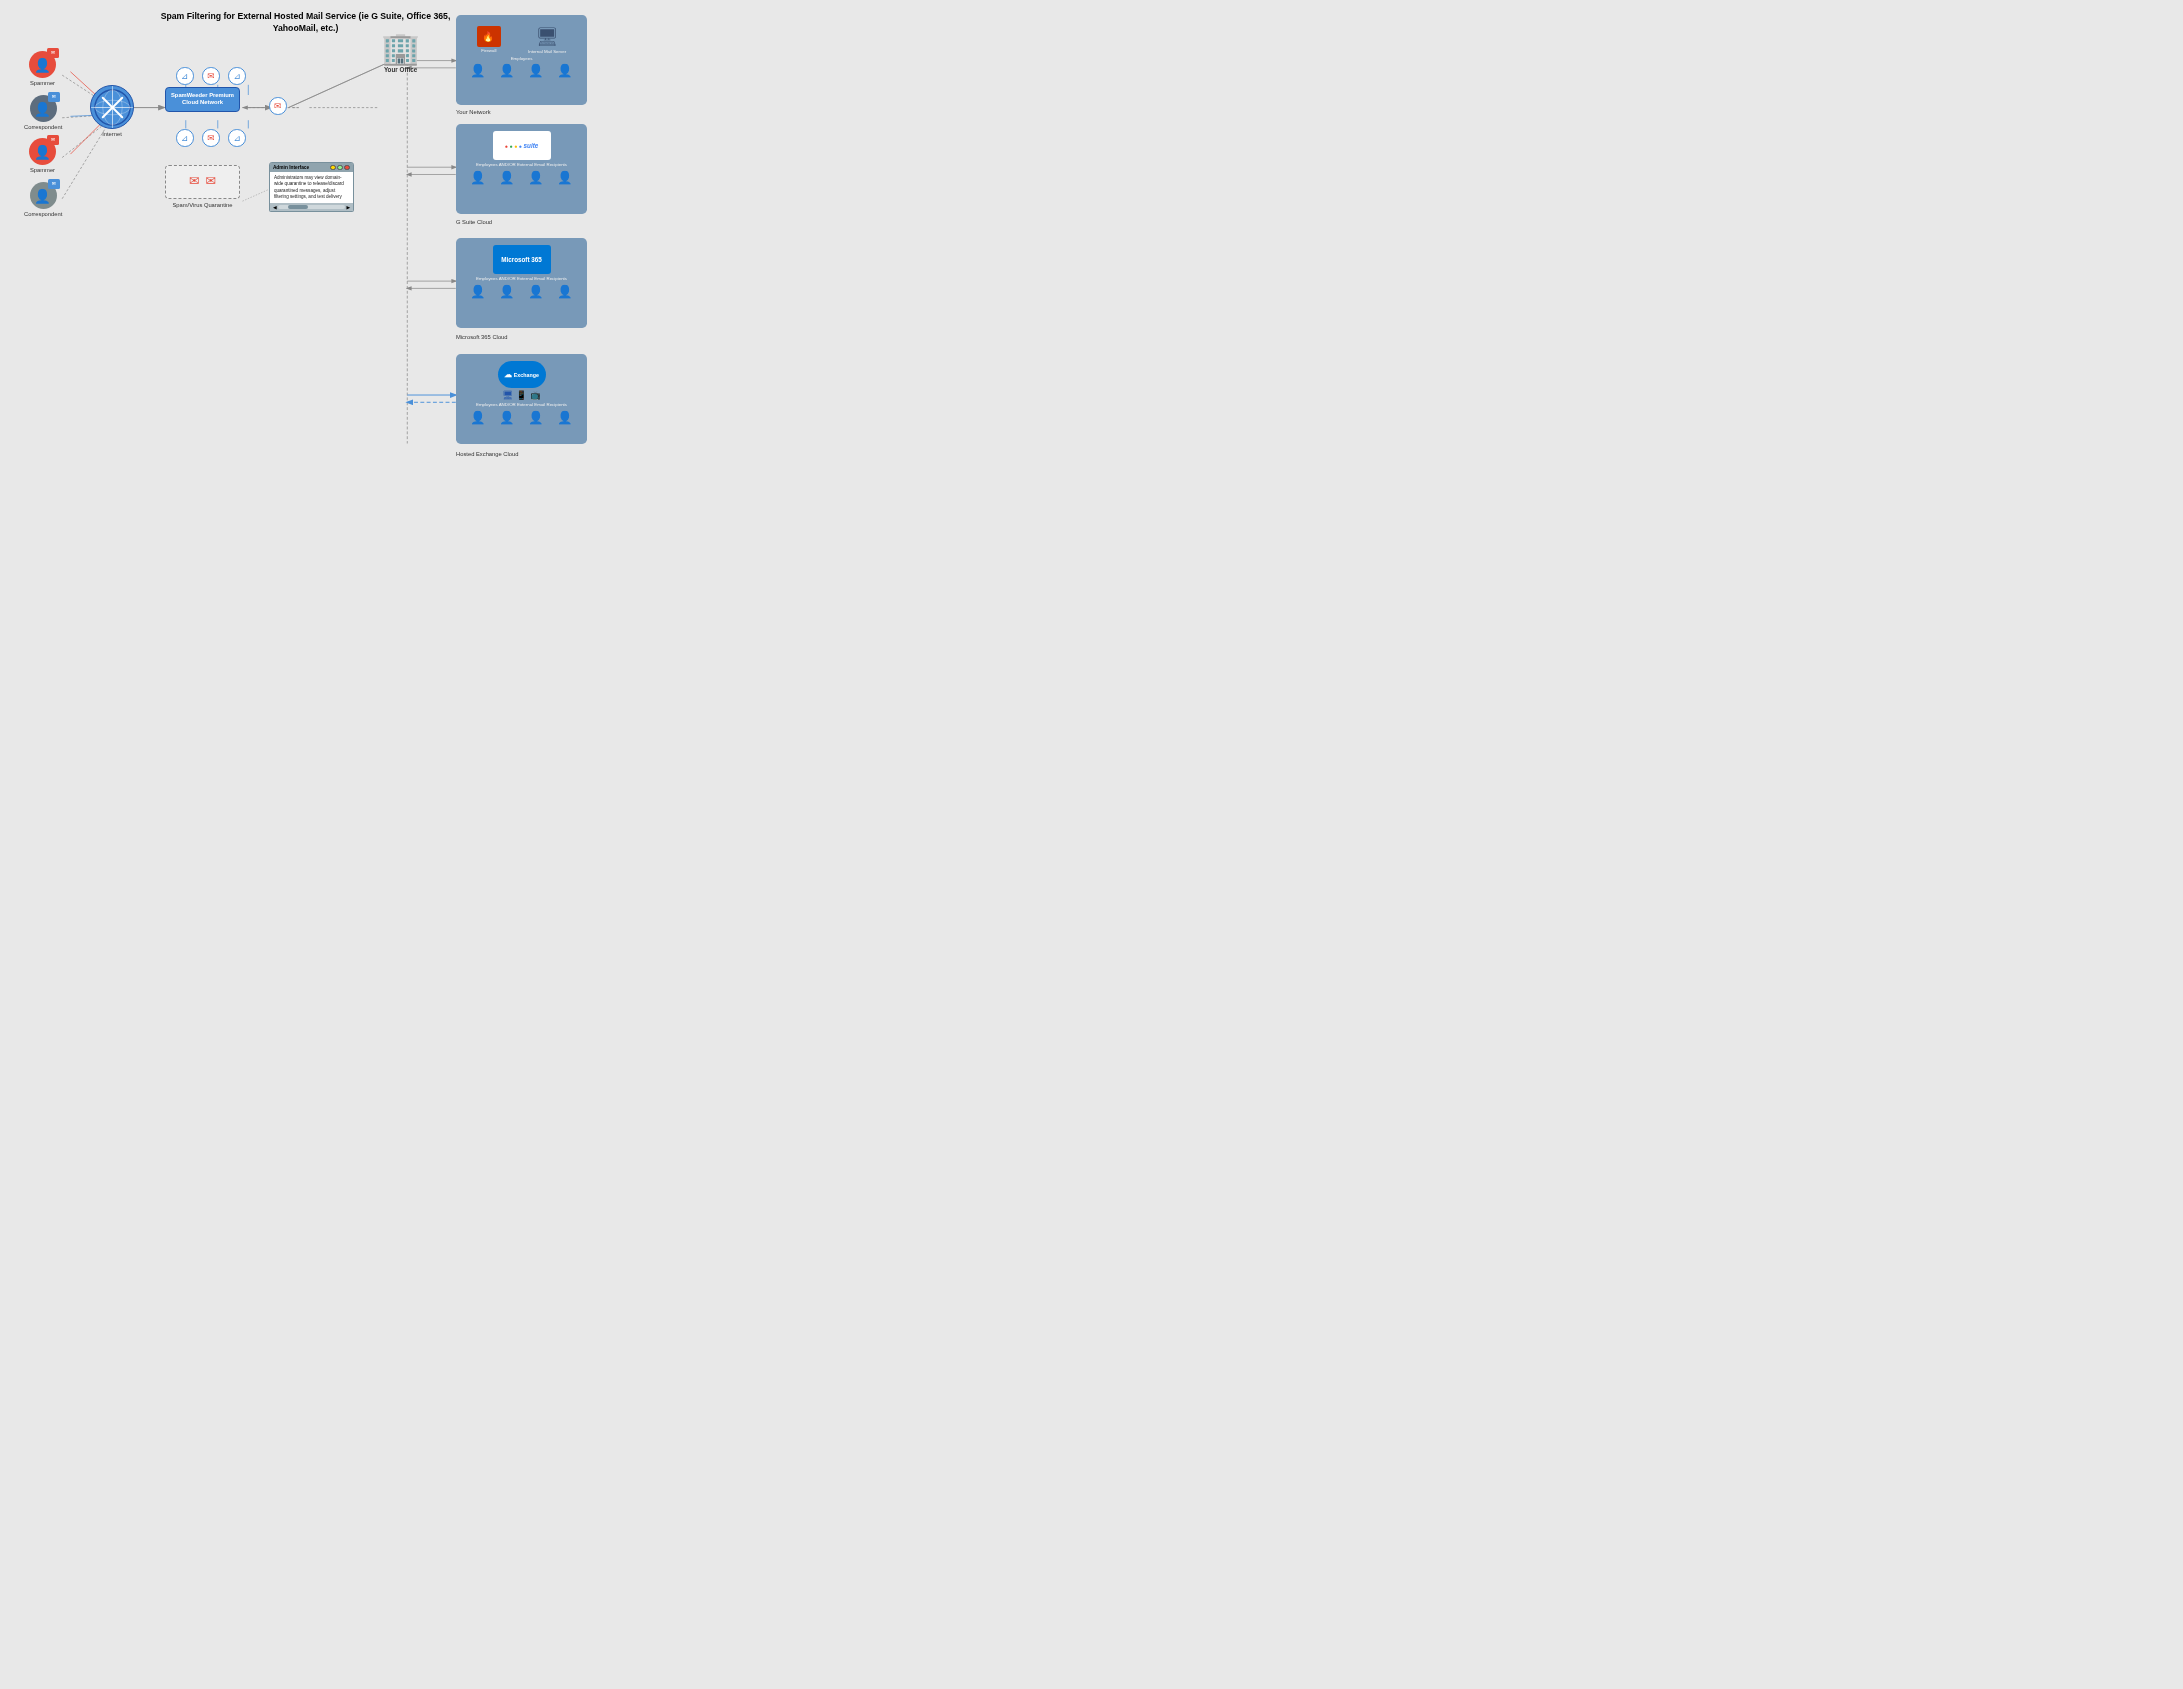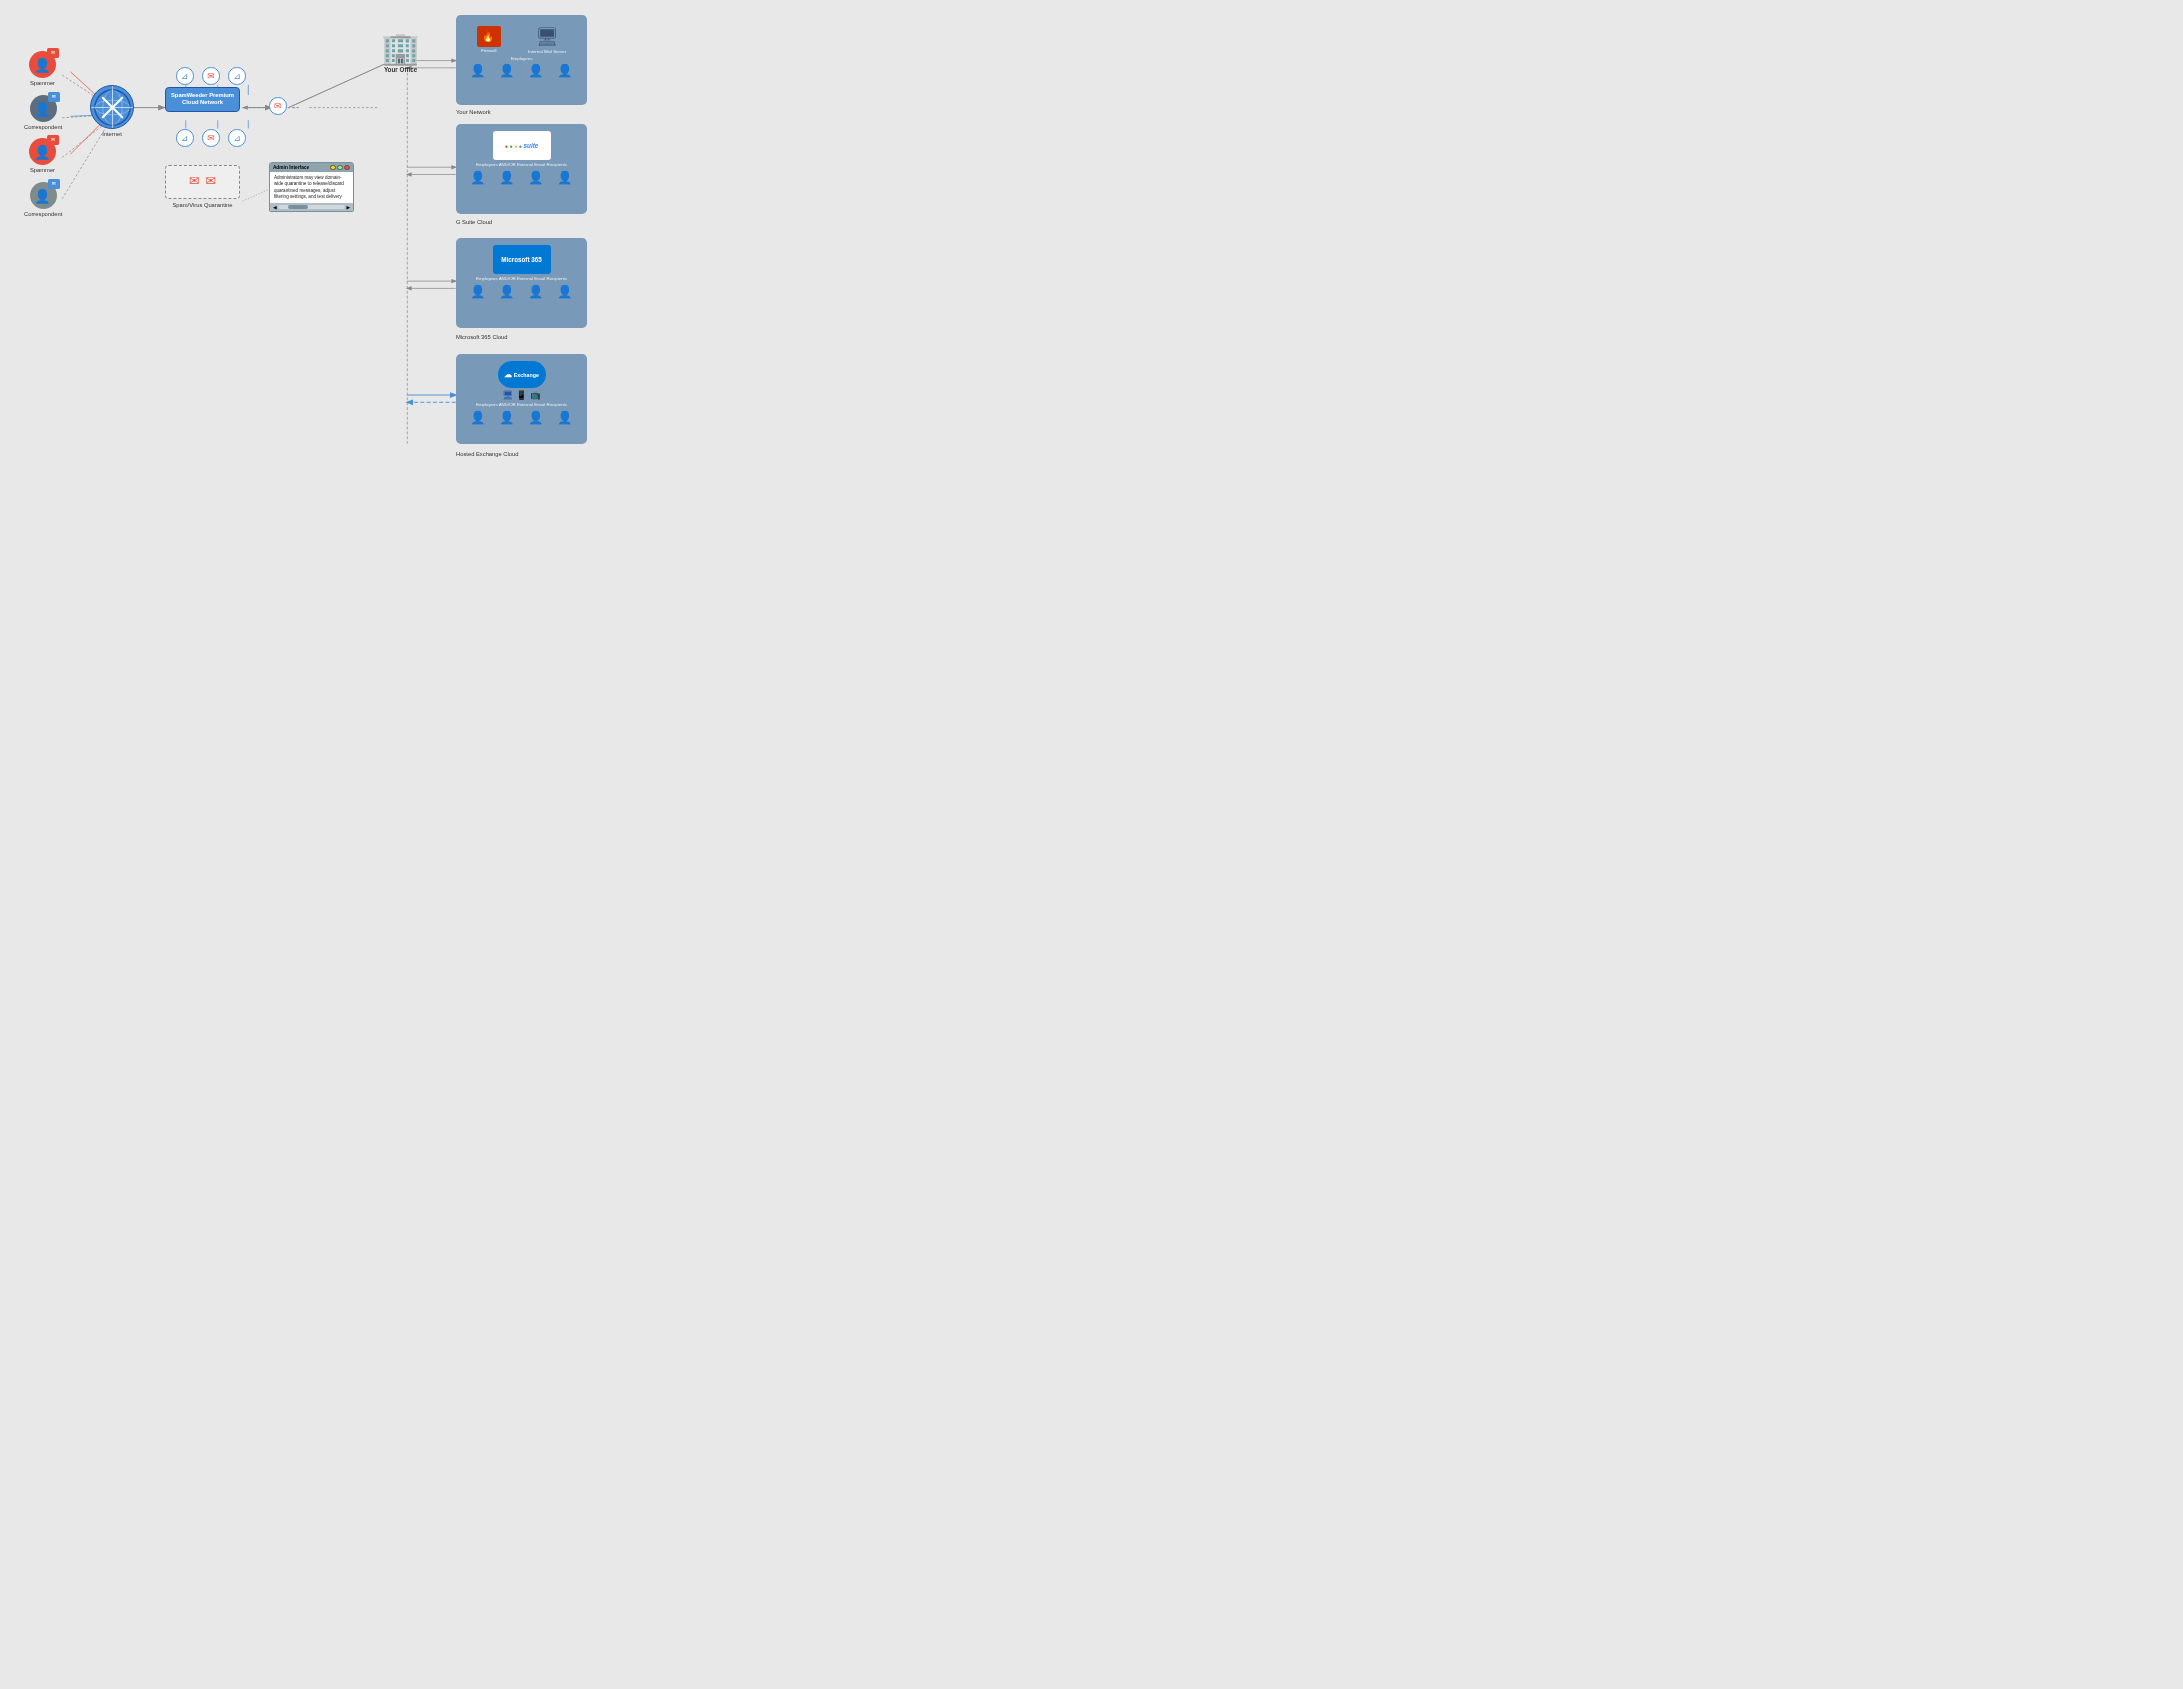--- a/index.html
+++ b/index.html
@@ -347,20 +347,24 @@
       margin-top: 1.9px;
       color: #333;
       font-weight: 500;
     }
   </style>
 </head>
 <body>
 
 <div class="diagram-container">
 
+  <div class="title">
+    <span>Spam Filtering for External Hosted Mail Service (ie G Suite, Office 365,</span><br>
+    <span>YahooMail, etc.)</span>
+  </div>
 
   <svg class="arrows-svg" viewBox="0 0 1260 980" width="611" height="475">
 
     <line x1="128" y1="155" x2="220" y2="215" stroke="#888" stroke-width="1.5" stroke-dasharray="5,4" marker-end="url(#arrowgray)"></line>
 
     <line x1="145" y1="148" x2="215" y2="212" stroke="#e74c3c" stroke-width="1.5" marker-end="url(#arrowred)"></line>
 
     <line x1="128" y1="243" x2="220" y2="237" stroke="#888" stroke-width="1.5" stroke-dasharray="5,4"></line>
     <line x1="145" y1="240" x2="215" y2="237" stroke="#4a90d9" stroke-width="1.5"></line>
 

